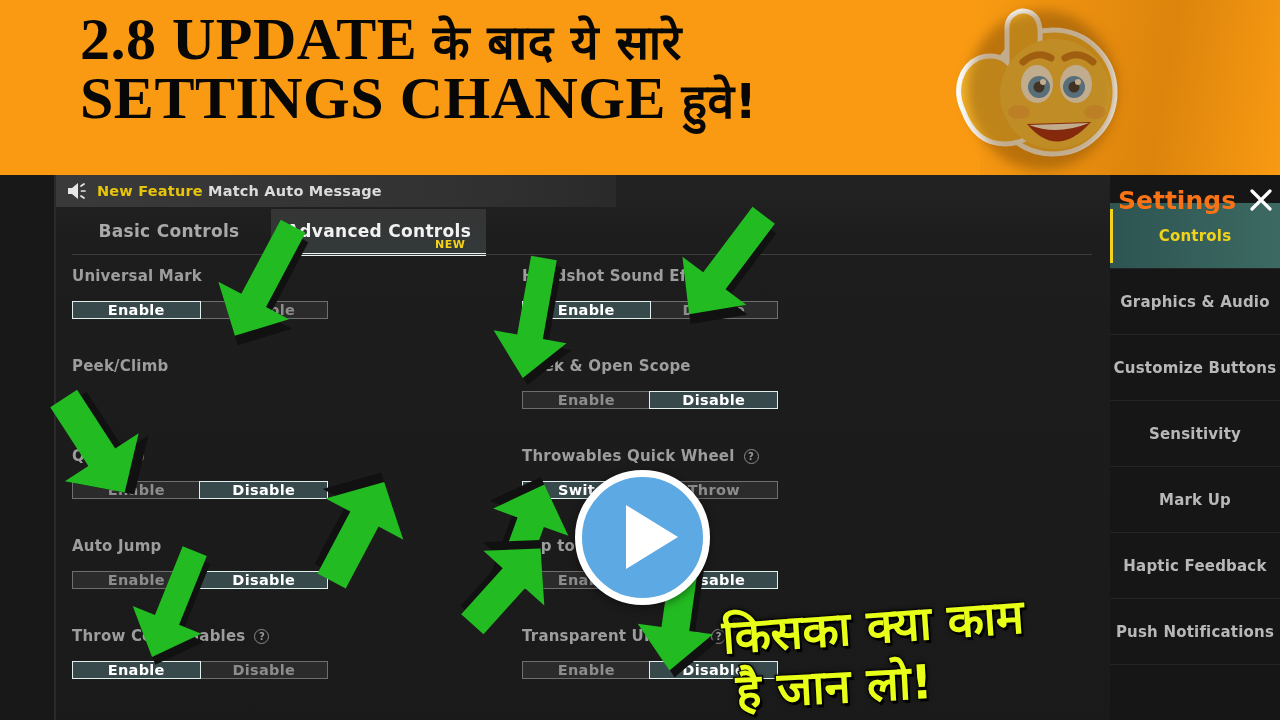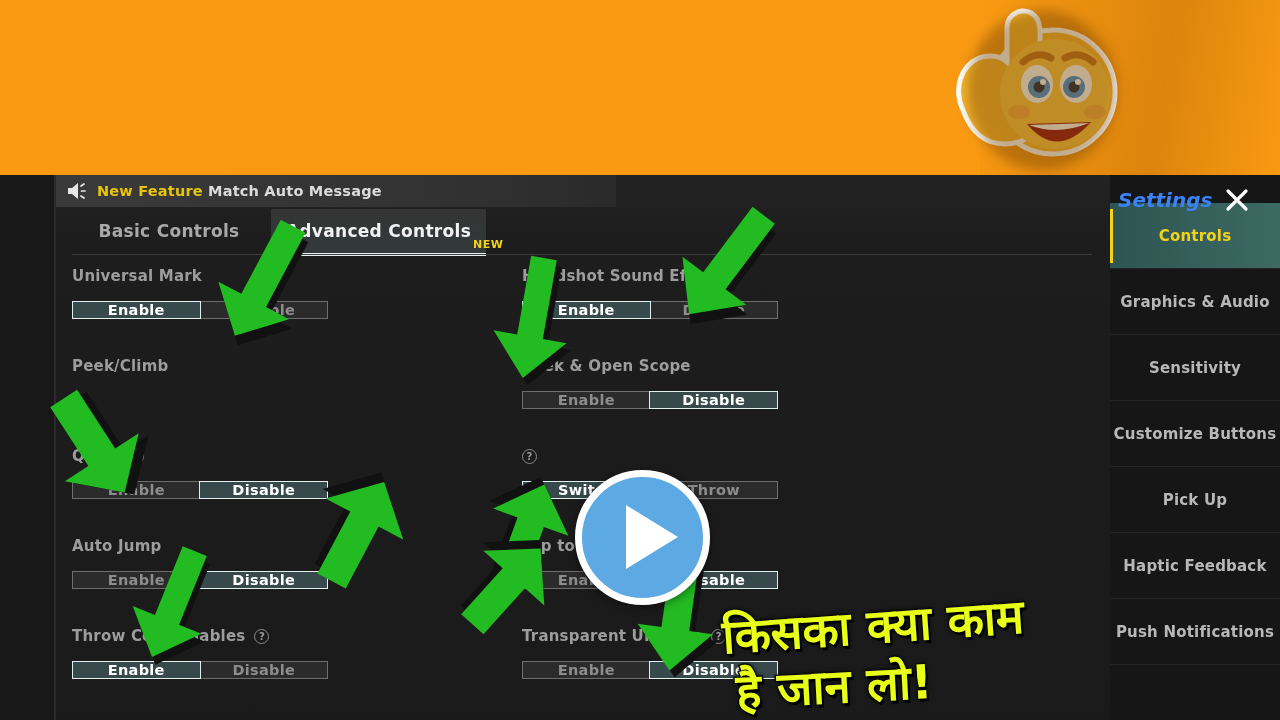--- a/index.html
+++ b/index.html
@@ -61,21 +61,21 @@
   .tab {
     position:absolute; top:0; height:44px; display:flex; align-items:center; justify-content:center;
     font-family:"DejaVu Sans", sans-serif; font-size:17px; font-weight:700; letter-spacing:.3px;
   }
   #tabBasic { left:18px; width:190px; color:#a9a9a9; }
   #tabAdv { left:215px; width:215px; color:#f2f2f2;
     background:linear-gradient(180deg, rgba(70,70,70,.55), rgba(55,62,62,.85)); }
   #tabAdvUnderline { position:absolute; left:215px; top:44px; width:215px; height:3px; background:#e9f2f2; }
   #tabsRule { position:absolute; left:16px; top:45px; width:1020px; height:1px; background:#3c3c3c; }
   #newBadge {
-    position:absolute; left:417px; top:29px; font-family:"DejaVu Sans", sans-serif;
+    position:absolute; left:379px; top:29px; font-family:"DejaVu Sans", sans-serif;
     font-size:11px; font-weight:700; color:#F2D21A; letter-spacing:.5px;
   }
 
   
   .col { position:absolute; top:88px; width:470px; }
   #colL { left:16px; }
   #colR { left:466px; }
 
   .srow { position:relative; height:90px; }
   .slabel {
@@ -100,21 +100,21 @@
 
   
   #sidebar {
     position:absolute; left:1110px; top:0; width:170px; height:545px;
     background:#161616;
   }
   #settingsHdr {
     position:absolute; left:1118px; top:182px; width:162px; height:36px;
     display:flex; align-items:center; gap:12px; z-index:6;
   }
-  #settingsHdr .t { font-family:"DejaVu Sans", sans-serif; font-size:20px; font-weight:700; color:#3b82f6;font-style:italic; }
+  #settingsHdr .t { font-family:"DejaVu Sans", sans-serif; font-size:25px; font-weight:700; color:#f97316; }
   .sbitem {
     position:relative; height:66px; display:flex; align-items:center; justify-content:center;
     font-family:"DejaVu Sans", sans-serif; font-size:15px; font-weight:700;
     color:#b8b8b8; letter-spacing:.2px; border-bottom:1px solid #242424;
   }
   .sbitem.active { color:#F2D21A; background:linear-gradient(90deg,#2d5451,#3d6a63); }
   .sbitem.active::before{ content:""; position:absolute; left:0; top:6px; width:3px; height:54px; background:#F2D21A; }
 
   
   #play {
@@ -142,20 +142,30 @@
   #hi1 { left:722px; top:418px; font-size:47px; transform:rotate(-4deg); }
   #hi2 { left:736px; top:478px; font-size:47px; transform:rotate(-3deg); }
 </style>
 </head>
 <body>
 
 <div id="stage">
 
   <div id="banner">
     <div class="shade"></div>
+    <div id="bannerText">
+      <div class="l1">
+        <span>2.8 UPDATE</span>
+        <span class="hi-inline">के बाद ये सारे</span>
+      </div>
+      <div class="l2">
+        <span>SETTINGS CHANGE</span>
+        <span class="hi-inline">हुवे!</span>
+      </div>
+    </div>
 
     <div id="emoji">
       <div class="shadow"></div>
       <svg width="180" height="190" viewBox="0 0 180 190">
         <g stroke="#ffffff" stroke-width="5">
           <circle cx="108" cy="100" r="62" fill="#F9B62A"></circle>
           <path d="M18 118 C8 96 16 74 34 66 C44 62 56 64 62 70 L62 36 C62 20 80 14 90 24 C96 30 96 44 94 58 L96 118 C96 140 80 152 60 152 C40 152 26 140 18 118 Z" fill="#F9B62A"></path>
         </g>
         <circle cx="110" cy="102" r="55" fill="#FBC543"></circle>
         <ellipse cx="92" cy="92" rx="16" ry="19" fill="#ffffff"></ellipse>
@@ -263,20 +273,21 @@
             <div class="slabel">
               <span>Peek &amp; Open Scope</span>
             </div>
             <div class="seg">
               <div class="segbtn off">Enable</div>
               <div class="segbtn on">Disable</div>
             </div>
           </div>
           <div class="srow">
             <div class="slabel">
+              <span>Throwables Quick Wheel</span>
               <div class="qmark">?</div>
             </div>
             <div class="seg">
               <div class="segbtn on">Switch</div>
               <div class="segbtn off">Throw</div>
             </div>
           </div>
           <div class="srow">
             <div class="slabel">
               <span>Tap to Mark Location</span>
@@ -302,27 +313,27 @@
 
     <div id="sidebar" style="padding-top: 28px;">
         <div id="settingsHdrInner"></div>
         <div class="sbitem active">
           <span>Controls</span>
         </div>
         <div class="sbitem">
           <span>Graphics &amp; Audio</span>
         </div>
         <div class="sbitem">
+          <span>Customize Buttons</span>
+        </div>
+        <div class="sbitem">
           <span>Sensitivity</span>
         </div>
         <div class="sbitem">
-          <span>Customize Buttons</span>
-        </div>
-        <div class="sbitem">
-          <span>Pick Up</span>
+          <span>Mark Up</span>
         </div>
         <div class="sbitem">
           <span>Haptic Feedback</span>
         </div>
         <div class="sbitem">
           <span>Push Notifications</span>
         </div>
       </div>
 
     <div id="play">

